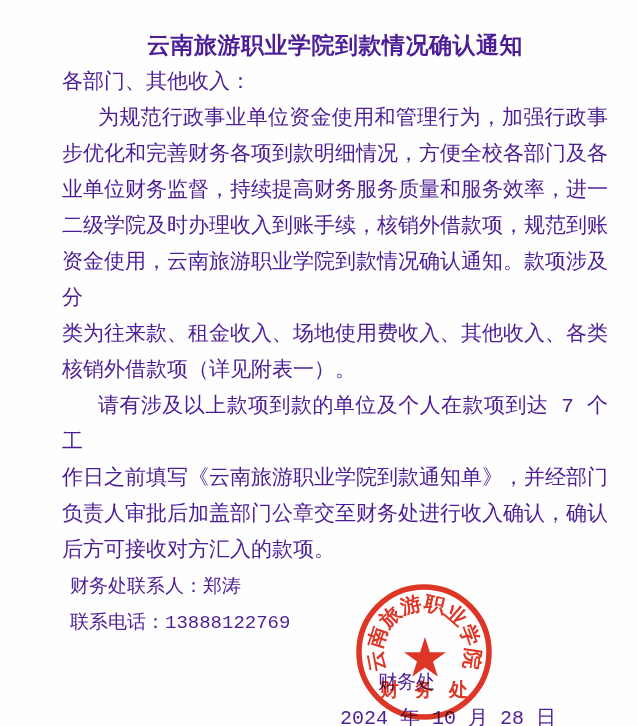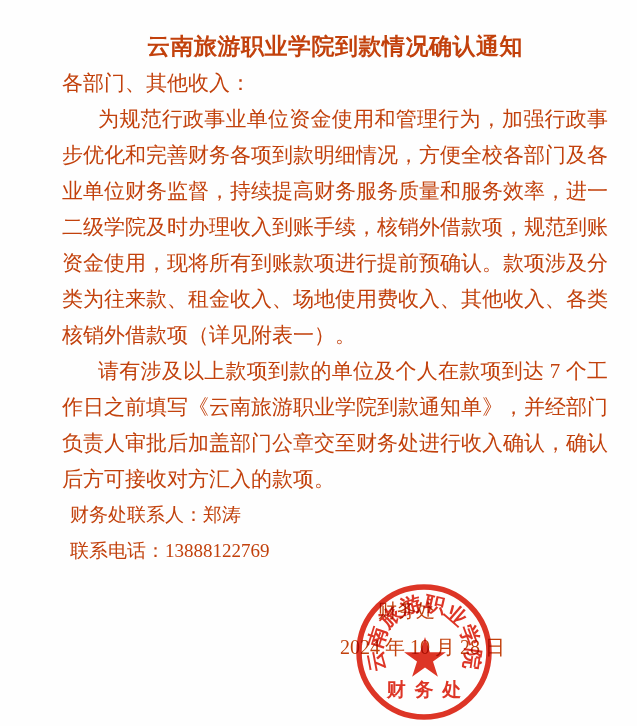--- a/index.html
+++ b/index.html
@@ -2,22 +2,22 @@
 <html><head>
 <meta charset="utf-8">
 <style>
   * { margin:0; padding:0; box-sizing:border-box; }
   html,body { background:#ffffff; }
   .page {
     position:relative;
     width:637px; height:726px;
     background:#fefefe;
     overflow:hidden;
-    font-family:Liberation Serif, serif;
-    color:#c2410c;
+    font-family:Liberation Mono, monospace;
+    color:#4c1d95;
   }
   .content {
     position:absolute; left:62px; top:29px; width:546px;
   }
   .doc-title {
     font-size:23px; line-height:36px; font-weight:700;
     text-align:center; letter-spacing:.5px;
   }
   .bline {
     font-size:21px; line-height:36px;
@@ -55,21 +55,21 @@
 <div class="page">
   <div class="content">
     <div class="doc-title">云南旅游职业学院到款情况确认通知</div>
 
     <div class="bline">各部门、其他收入：</div>
 
     <div class="bline full indent2">为规范行政事业单位资金使用和管理行为，加强行政事</div>
     <div class="bline full">步优化和完善财务各项到款明细情况，方便全校各部门及各</div>
     <div class="bline full">业单位财务监督，持续提高财务服务质量和服务效率，进一</div>
     <div class="bline full">二级学院及时办理收入到账手续，核销外借款项，规范到账</div>
-    <div class="bline full">资金使用，现将所有到账款项进行提前预确认。款项涉及分</div>
+    <div class="bline full">资金使用，云南旅游职业学院到款情况确认通知。款项涉及分</div>
     <div class="bline full">类为往来款、租金收入、场地使用费收入、其他收入、各类</div>
     <div class="bline">核销外借款项（详见附表一）。</div>
 
     <div class="bline full indent2">请有涉及以上款项到款的单位及个人在款项到达 7 个工</div>
     <div class="bline full">作日之前填写《云南旅游职业学院到款通知单》，并经部门</div>
     <div class="bline full">负责人审批后加盖部门公章交至财务处进行收入确认，确认</div>
     <div class="bline">后方可接收对方汇入的款项。</div>
 
     <div class="contact">财务处联系人：郑涛</div>
     <div class="contact">联系电话：13888122769</div>

